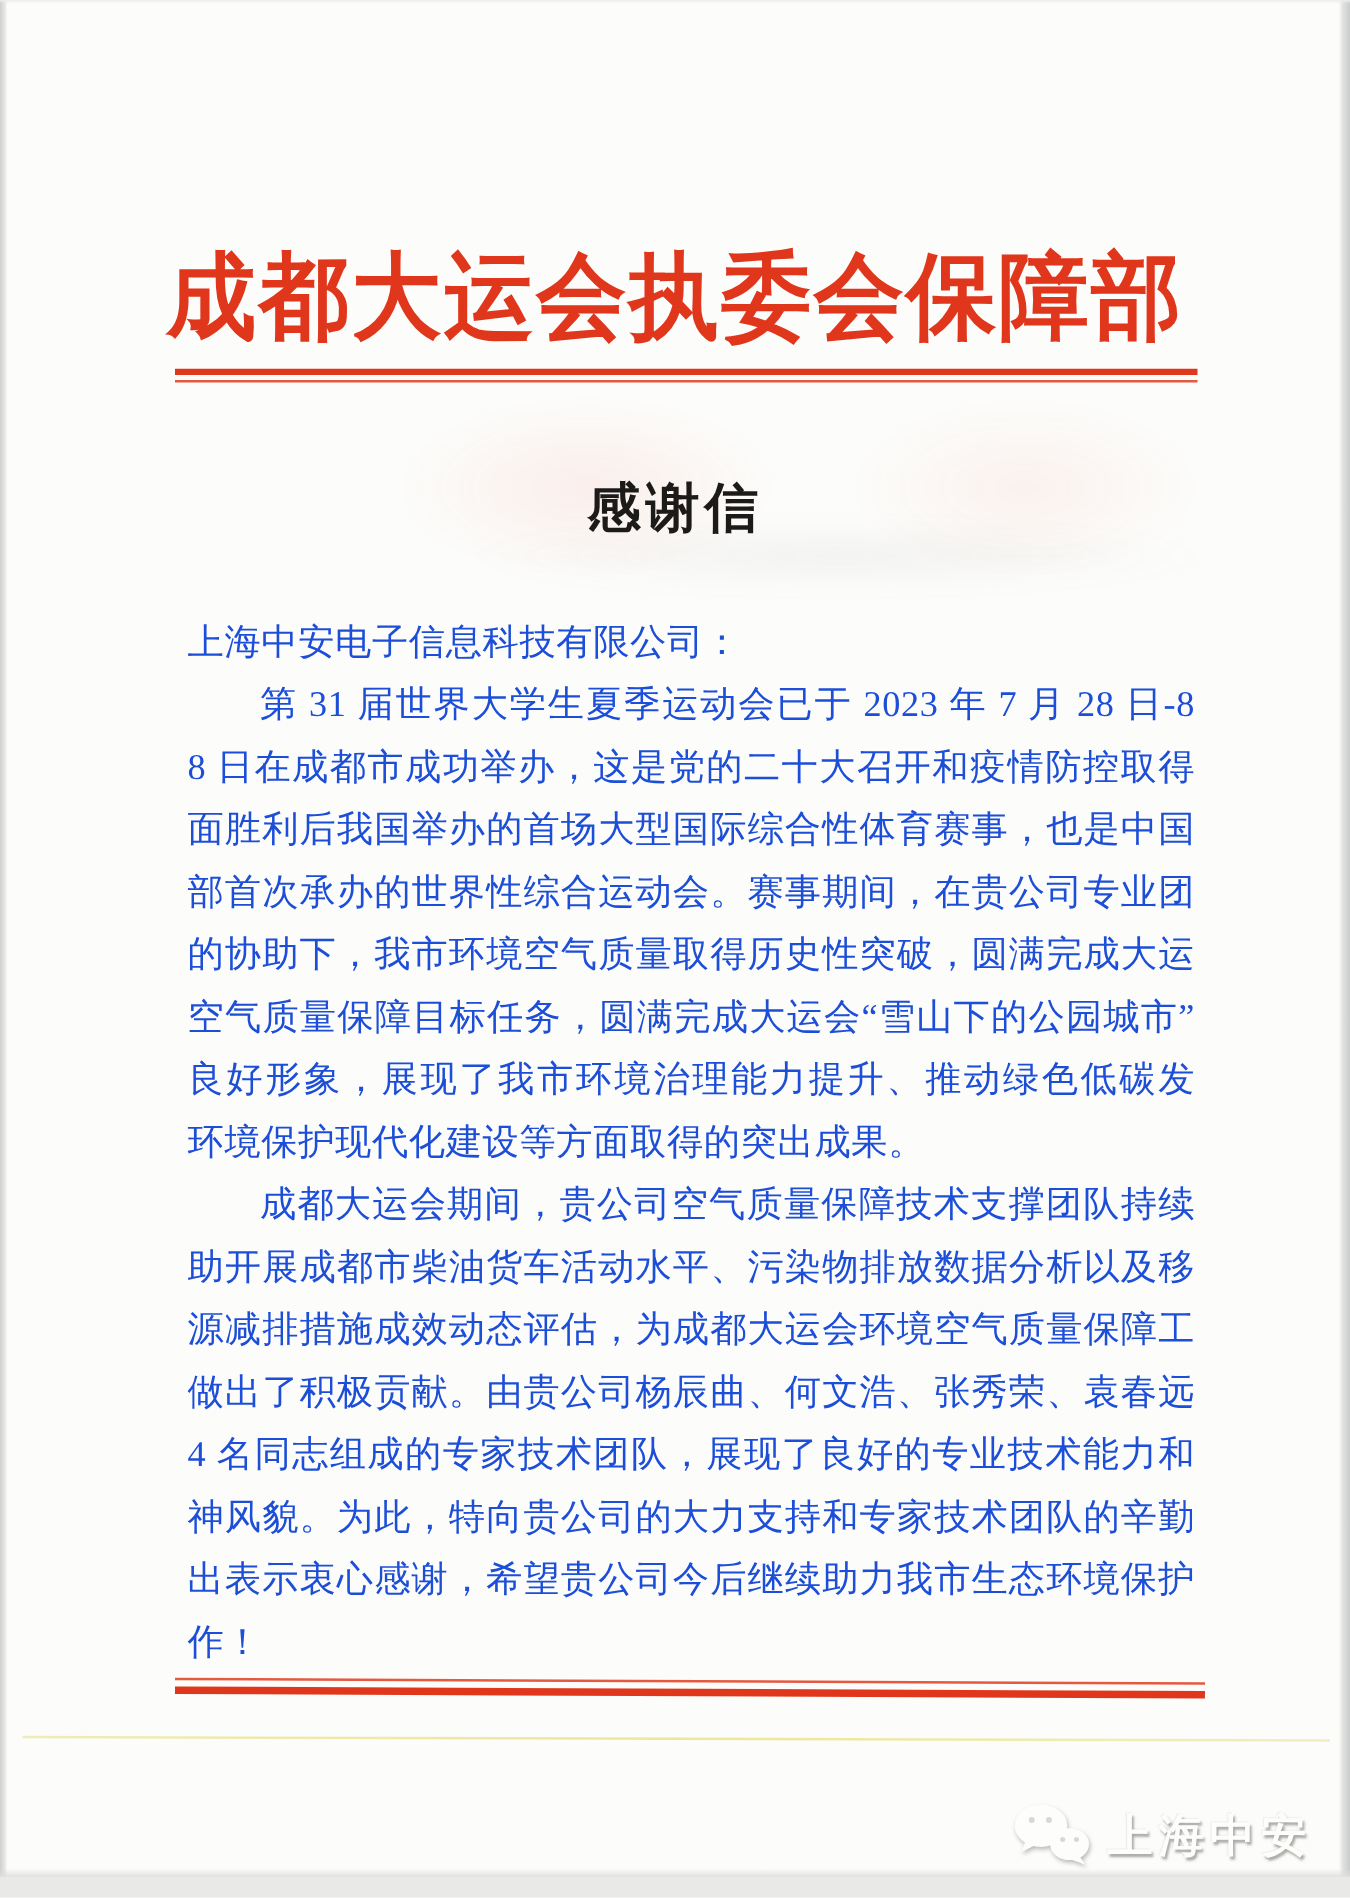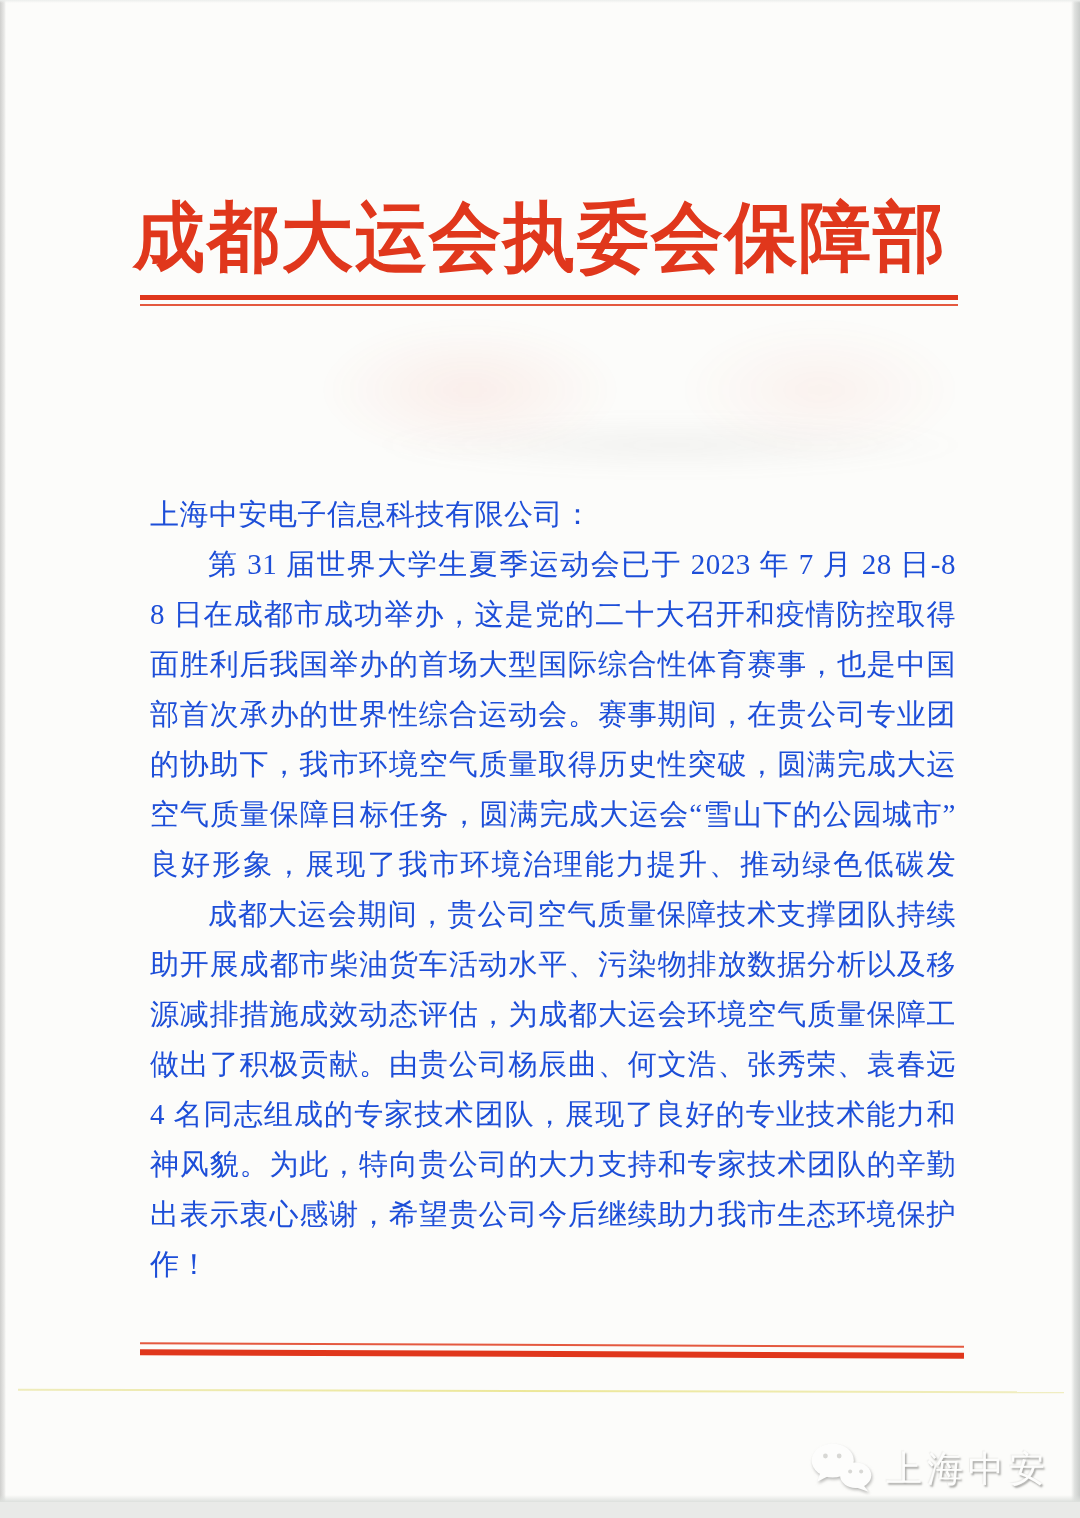--- a/index.html
+++ b/index.html
@@ -62,21 +62,21 @@
   .yellow-line{position:absolute;left:18px;top:1390px;width:1046px;height:2px;
     background:linear-gradient(90deg,rgba(222,216,110,0.45),rgba(228,220,100,0.65),rgba(222,216,110,0.4));
     transform:rotate(0.15deg);}
 
   .watermark{
     position:absolute;right:30px;top:1440px;
     display:flex;align-items:center;gap:12px;
   }
   .watermark .wm-icon{filter:drop-shadow(1.5px 2px 1.5px rgba(130,130,128,0.55));}
   .watermark .wm-text{
-    font-size:36px;font-weight:normal;color:#fdfdfc;letter-spacing:5px;
+    font-size:36px;font-weight:bold;color:#fdfdfc;letter-spacing:5px;
     font-family:"Liberation Sans","DejaVu Sans",sans-serif;
     text-shadow:1.5px 2px 2px rgba(125,125,122,0.65), -1px -1px 1px rgba(235,235,233,0.8);
   }
 </style>
 </head>
 <body>
 
 <div class="page">
 
   <div class="ghost ghost1"></div>
@@ -84,30 +84,32 @@
   <div class="ghost ghost3"></div>
 
   <h1 class="dept">成都大运会执委会保障部</h1>
 
   <div class="rule-top">
     <div class="thick"></div>
     <div class="gap"></div>
     <div class="thin"></div>
   </div>
 
+  <h2 class="letter-title">感谢信</h2>
 
   <div class="body-text">
     <div class="line salutation">上海中安电子信息科技有限公司：</div>
     <div class="line start">第 31 届世界大学生夏季运动会已于 2023 年 7 月 28 日-8 月</div>
     <div class="line">8 日在成都市成功举办，这是党的二十大召开和疫情防控取得全</div>
     <div class="line">面胜利后我国举办的首场大型国际综合性体育赛事，也是中国西</div>
     <div class="line">部首次承办的世界性综合运动会。赛事期间，在贵公司专业团队</div>
     <div class="line">的协助下，我市环境空气质量取得历史性突破，圆满完成大运会</div>
     <div class="line">空气质量保障目标任务，圆满完成大运会“雪山下的公园城市”</div>
     <div class="line">良好形象，展现了我市环境治理能力提升、推动绿色低碳发展、</div>
+    <div class="line end">环境保护现代化建设等方面取得的突出成果。</div>
     <div class="line start">成都大运会期间，贵公司空气质量保障技术支撑团队持续协</div>
     <div class="line">助开展成都市柴油货车活动水平、污染物排放数据分析以及移动</div>
     <div class="line">源减排措施成效动态评估，为成都大运会环境空气质量保障工作</div>
     <div class="line">做出了积极贡献。由贵公司杨辰曲、何文浩、张秀荣、袁春远等</div>
     <div class="line">4 名同志组成的专家技术团队，展现了良好的专业技术能力和精</div>
     <div class="line">神风貌。为此，特向贵公司的大力支持和专家技术团队的辛勤付</div>
     <div class="line">出表示衷心感谢，希望贵公司今后继续助力我市生态环境保护工</div>
     <div class="line end">作！</div>
   </div>
 

